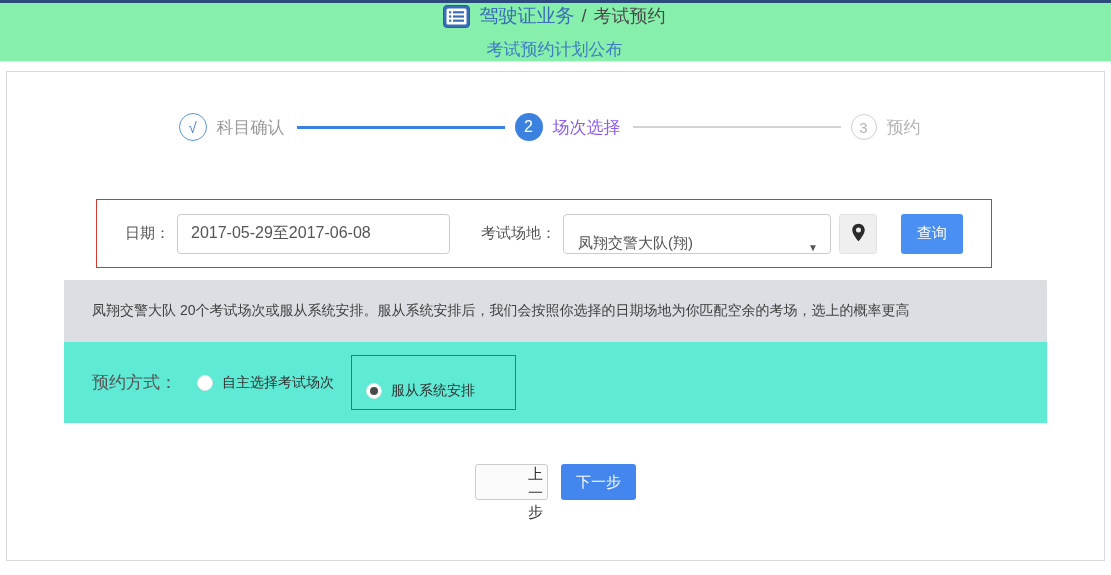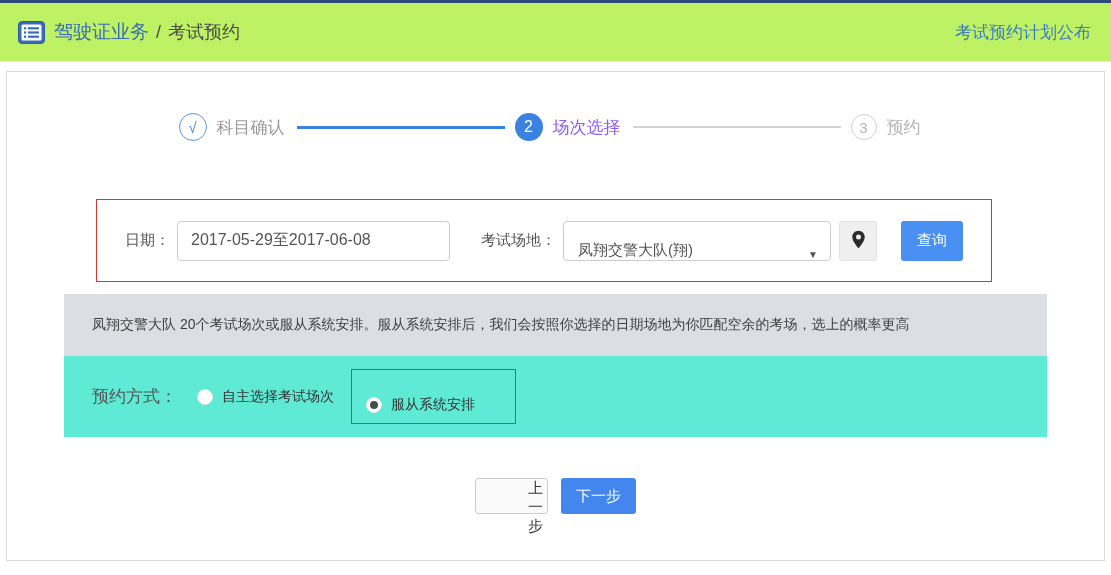--- a/index.html
+++ b/index.html
@@ -2,21 +2,21 @@
 <html><head>
 <meta charset="utf-8">
 <style>
   * { box-sizing: border-box; margin: 0; padding: 0; }
   html,body { width: 1111px; height: 575px; background: #fff; overflow: hidden;
     font-family: "Liberation Sans", "DejaVu Sans", sans-serif; }
 
   .top-line { height: 3px; background: #2c4a7c; }
 
   .header { height: 59px; display: flex; align-items: center; justify-content: space-between;
-    padding: 0 20px 0 18px; border-bottom: 1px solid #e7e7e7; background: #bef264; }
+    padding: 0 20px 0 18px; border-bottom: 1px solid #e7e7e7; background: #86efac; flex-direction: column; }
   .header-left { display: flex; align-items: center; }
   .hdr-icon { display: inline-flex; margin-right: 9px; }
   .bc-primary { font-size: 19px; color: #3a6db8; }
   .bc-sep { font-size: 18px; color: #4a4a4a; margin: 0 7px; }
   .bc-current { font-size: 18px; color: #4a4a4a; }
   .hdr-link { font-size: 17px; color: #3e7cc2; text-decoration: none; cursor: pointer; }
 
   .card { margin: 9px 6px 0 6px; height: 490px; border: 1px solid #d9d9d9; background: #fff; }
 
   
@@ -28,21 +28,21 @@
   .step-pending { border: 1px solid #cfcfcf; color: #b5b5b5; background: #fff; width: 26px; height: 26px; }
   .step-label { margin: 0 12px 0 10px; font-size: 17px; }
   .lbl-done { color: #9a9a9a; }
   .lbl-active { color: #8b5cf6; }
   .lbl-pending { color: #b3b3b3; }
   .conn { width: 208px; flex: none; margin: 0 10px 0 0; }
   .conn-active { height: 3px; background: #3b82e0; }
   .conn-pending { height: 2px; background: #d2d2d2; }
 
   
-  .filter-box { margin: 58px 0 0 89px; width: 896px; height: 83px; border: 1px solid #cf3b30;
+  .filter-box { margin: 58px 0 0 89px; width: 896px; height: 69px; border: 1px solid #cf3b30;
     display: flex; align-items: center; padding-left: 28px; }
   .fld-label { font-size: 15px; color: #555; flex: none; }
   .date-input { margin-left: 7px; width: 273px; height: 40px; border: 1px solid #ccc;
     border-radius: 4px; padding: 0 13px; font-size: 16px; color: #555;
     font-family: "Liberation Sans", "DejaVu Sans", sans-serif; outline: none; }
   .venue-label { margin-left: 31px; }
   .select-box { margin-left: 7px; width: 268px; height: 40px; border: 1px solid #ccc;
     border-radius: 4px; background: #fff; display: flex; align-items: flex-end;
     justify-content: space-between; padding: 16px 12px 0 14px; font-size: 15px; color: #555; cursor: pointer; }
   .caret { font-size: 10px; color: #555; }

